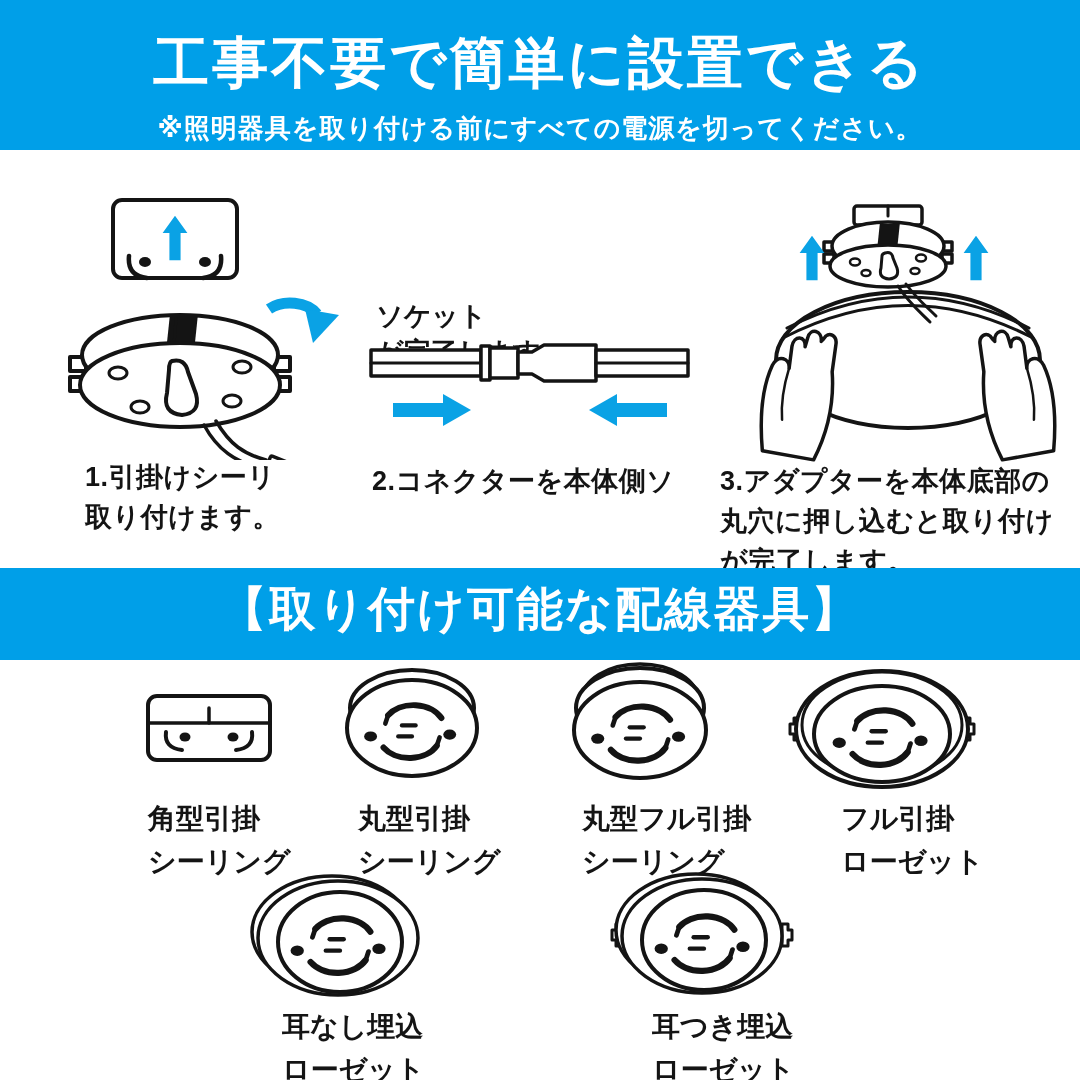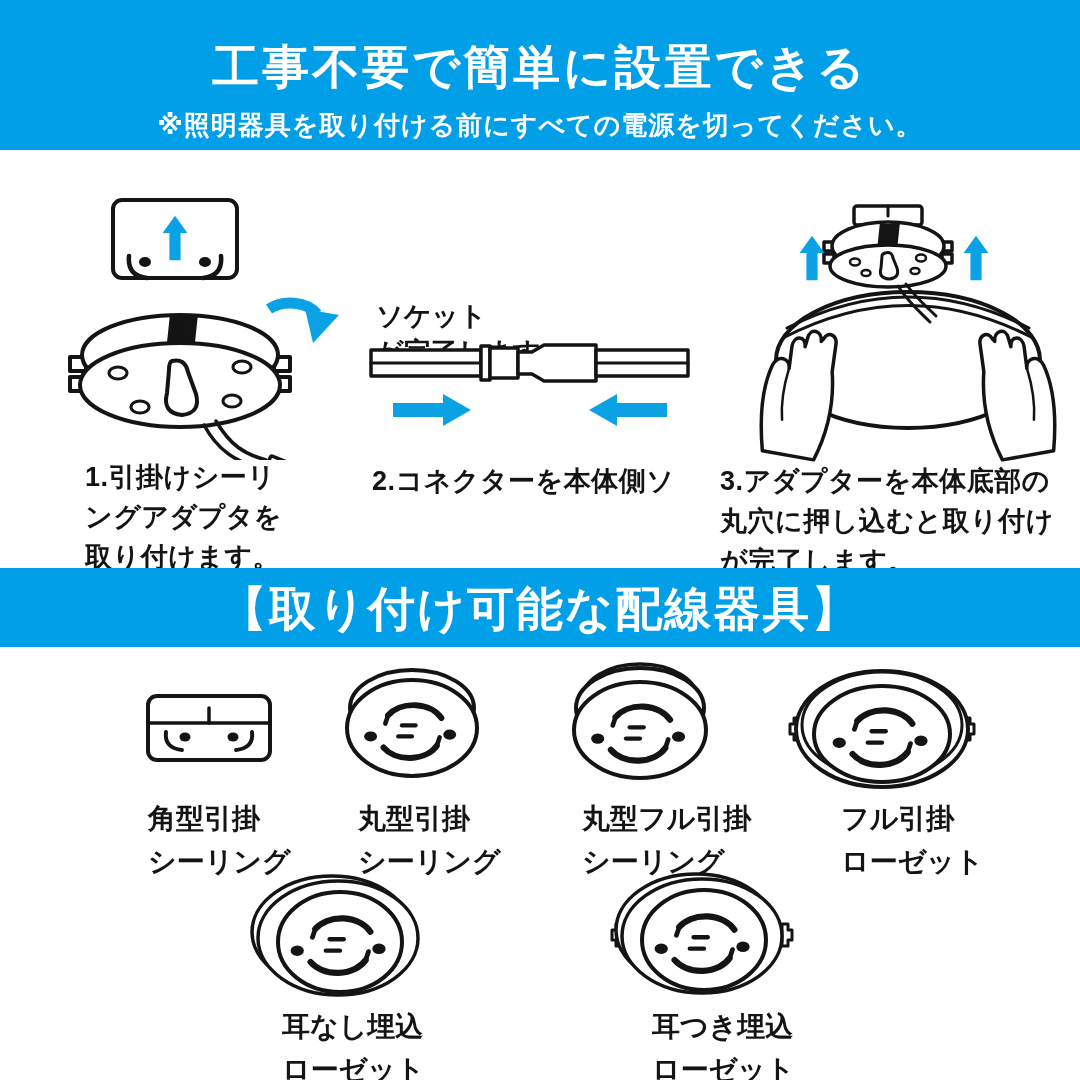--- a/index.html
+++ b/index.html
@@ -4,23 +4,23 @@
 <style>
   * { margin:0; padding:0; box-sizing:border-box; }
   html,body { width:1080px; height:1080px; }
   body {
     position:relative; background:#ffffff; overflow:hidden;
     font-family:"Liberation Sans","DejaVu Sans",sans-serif;
     color:#141414; font-weight:bold;
   }
   .banner { position:absolute; left:0; width:1080px; background:#009fe8; color:#ffffff; text-align:center; }
   .banner-top { top:0; height:150px; }
-  .banner-top .banner-title { padding-top:36px; font-size:47px; letter-spacing:3px; }
+  .banner-top .banner-title { padding-top:26px; font-size:56px; letter-spacing:3px; }
   .banner-top .banner-subtitle { margin-top:9px; font-size:26px; letter-spacing:1px; }
-  .banner-mid { top:568px; height:79px; line-height:82px; font-size:47px; letter-spacing:2px; }
+  .banner-mid { top:568px; height:92px; line-height:82px; font-size:47px; letter-spacing:2px; }
 
   .diagram { position:absolute; }
   .caption { position:absolute; font-size:27px; line-height:1.48; letter-spacing:0.5px; }
   .duo-labels { position:absolute; left:362px; top:298px; width:336px;
     display:flex; justify-content:space-between; padding:0 34px 0 14px; font-size:27px;flex-direction:column; }
 
   .fixture-label { position:absolute; font-size:28px; line-height:1.52; text-align:left; }
 
   svg { display:block; }
   .ln { stroke:#141414; fill:none; stroke-linecap:round; stroke-linejoin:round; }
@@ -90,21 +90,20 @@
       <rect class="fw" stroke-width="3.5" x="0" y="-8" width="26" height="15" rx="2"></rect>
     </g>
     <g transform="translate(115,-58)">
       <path d="M -26,-4 A 31,22 0 0 1 22,1" stroke="#0aa2e5" stroke-width="11" fill="none"></path>
       <polygon class="blue" points="10,-4 44,2 18,30"></polygon>
     </g>
   </g>
 </svg>
 <div class="caption" style="left:85px; top:458px; width:215px;">
   <div>1.引掛けシーリ</div>
-  <div>ングアダプタを</div>
   <div>取り付けます。</div>
 </div>
 
 <div class="duo-labels">
   <span>ソケット</span>
   <span>が完了します</span>
 </div>
 <svg class="diagram" style="left:365px; top:338px;" width="330" height="100" viewBox="0 0 330 100">
   <g>
     <rect class="fw" stroke-width="3.5" x="6" y="12" width="110" height="26"></rect>

